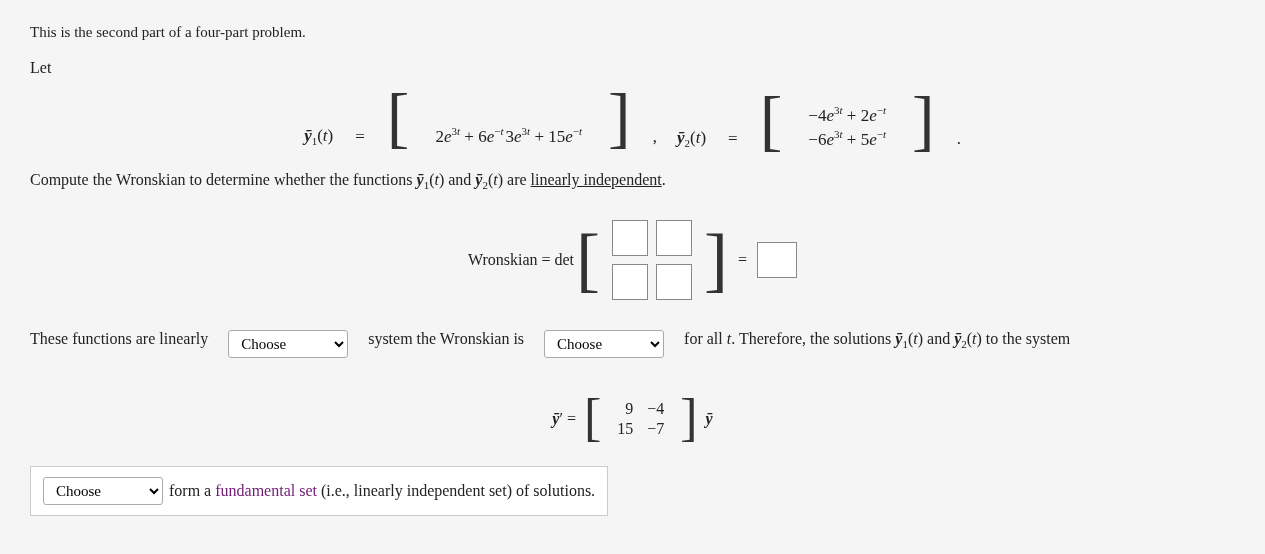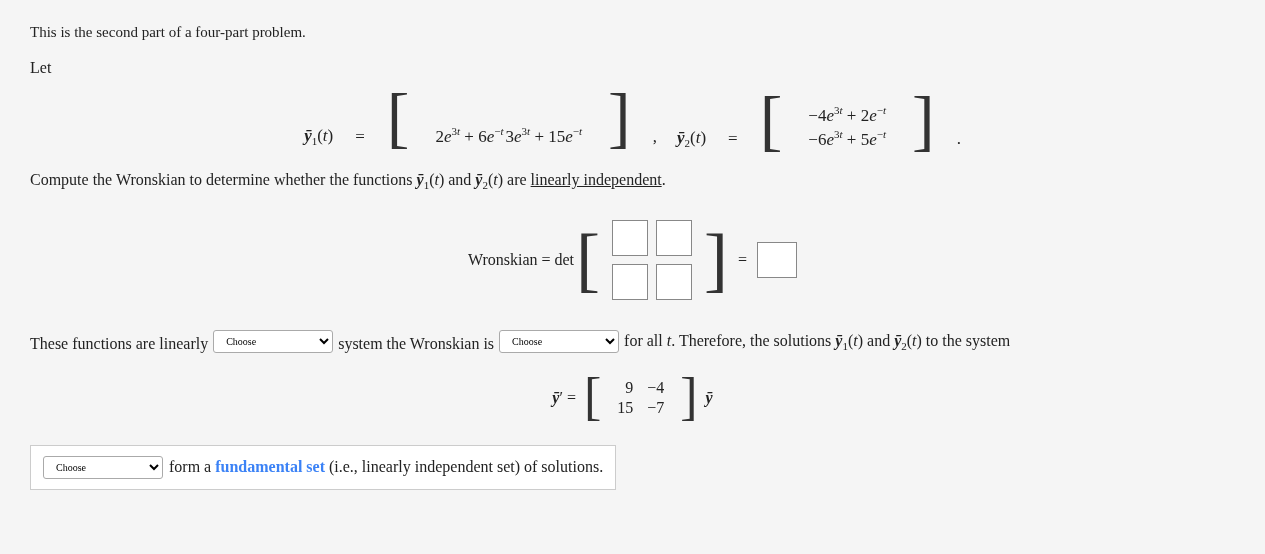--- a/index.html
+++ b/index.html
@@ -60,28 +60,28 @@
     }
     .result-box {
       width: 40px;
       height: 36px;
       border: 1px solid #888;
       background: white;
       display: inline-block;
     }
     .linear-row {
       display: flex;
-      align-items: flex-end;
+      align-items: flex-start;
       flex-wrap: wrap;
-      gap: 5px;
-      margin-bottom: 22px;
+      gap: 20px;
+      margin-bottom: 38px;
       font-size: 16px;
     }
     select.choose-select {
-      font-size: 10px;
+      font-size: 15px;
       font-family: Georgia, serif;
       padding: 4px 8px;
       border: 1px solid #aaa;
       border-radius: 3px;
       background: white;
       cursor: pointer;
       min-width: 120px;
     }
     .system-eq-row {
       display: flex;
@@ -98,22 +98,21 @@
       font-size: 16px;
       border: 1px solid #ccc;
       background: white;
       padding: 10px 12px;
       display: inline-flex;
     }
     .fundamental-wrap {
       margin-top: 4px;
     }
     .link-text {
-      color: #3b82f6;
-      font-weight: bold;
+      color: #701a75;
     }
     sup { font-size: 11px; vertical-align: super; }
     sub { font-size: 11px; vertical-align: sub; }
 
     
     .lbracket, .rbracket {
       display: flex;
       align-items: center;
       font-size: 68px;
       font-weight: 100;

